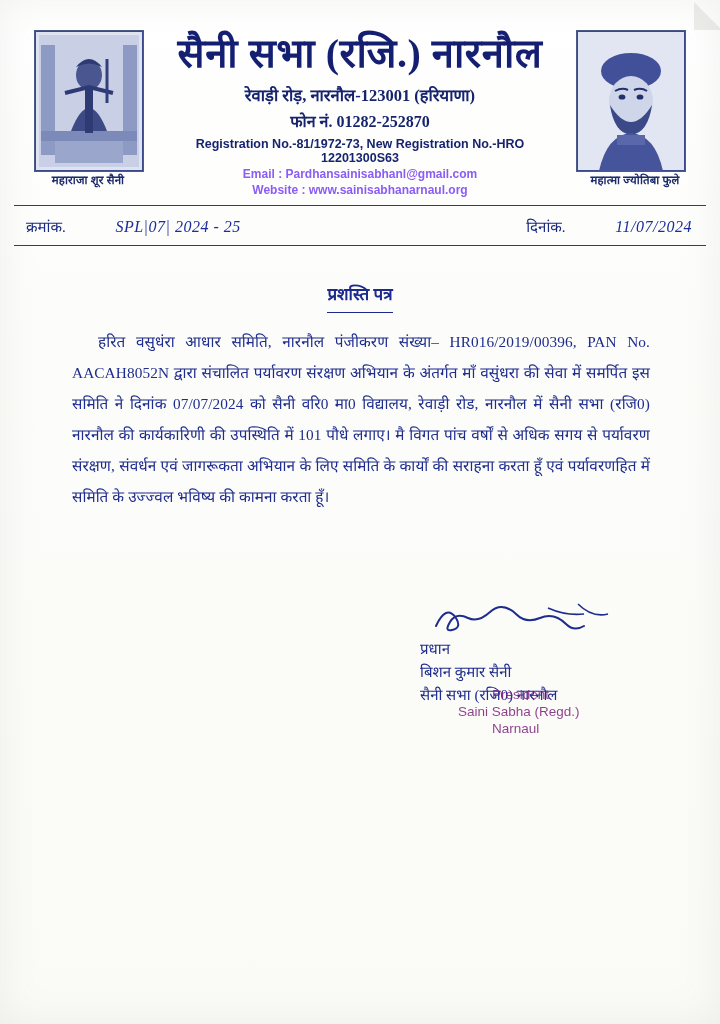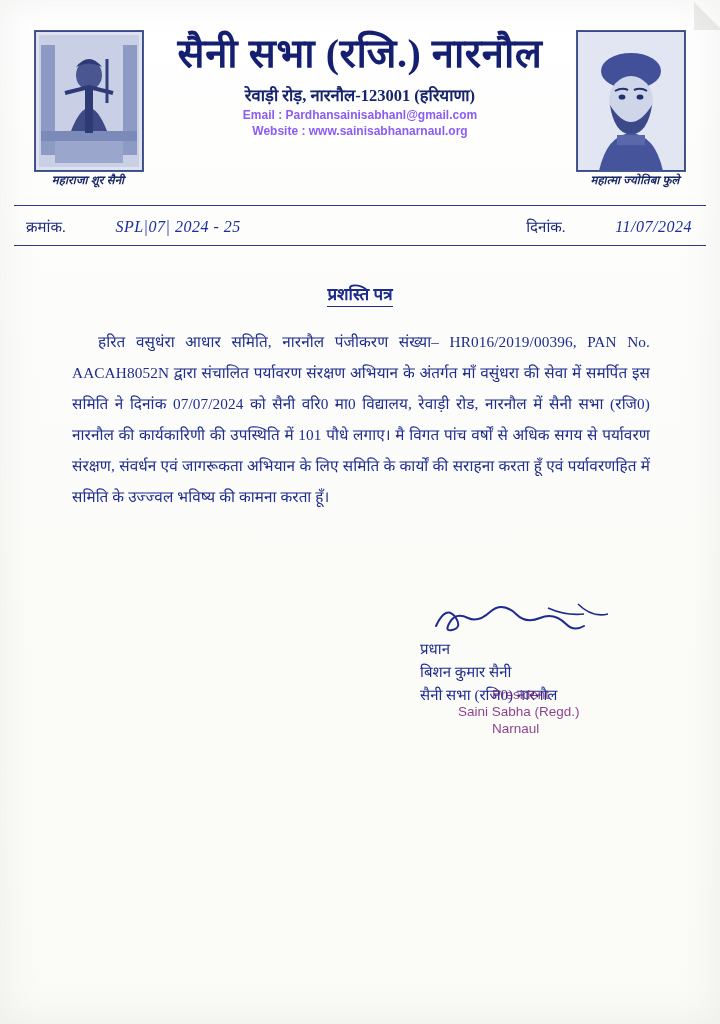--- a/index.html
+++ b/index.html
@@ -58,21 +58,20 @@
   .portrait-caption {
     position: absolute;
     top: 142px;
     width: 130px;
     text-align: center;
     font-size: 11.5px;
     color: #1b2a6b;
     font-family: "Liberation Serif", serif;
     font-weight: bold;
     letter-spacing: 0.2px;
-    font-style: italic;
   }
   .portrait-caption.left { left: 5px; }
   .portrait-caption.right { right: 2px; }
 
   .head-center {
     position: absolute;
     left: 140px;
     right: 140px;
     top: 2px;
     text-align: center;
@@ -157,21 +156,21 @@
     left: 0;
     width: 720px;
     text-align: center;
     font-family: "Liberation Serif", serif;
     font-size: 17px;
     color: #1d2c8c;
     font-weight: bold;
   }
   .doc-title span {
     border-bottom: 1.3px solid #1d2c8c;
-    padding-bottom: 2px;
+    padding-bottom: 8px;
   }
 
   .body-text {
     position: absolute;
     left: 72px;
     width: 578px;
     top: 314px;
     color: #1e2c8e;
     font-family: "Liberation Serif", serif;
     font-size: 15.3px;
@@ -279,20 +278,22 @@
 
         <path d="M22 140 q8 -36 32 -38 q24 2 32 38 z" fill="#46549c"></path>
         <rect x="40" y="104" width="28" height="10" fill="#5a67ab"></rect>
       </svg>
     </div>
     <div class="portrait-caption right">महात्मा ज्योतिबा फुले</div>
 
     <div class="head-center">
       <div class="org-name">सैनी सभा (रजि.) नारनौल</div>
       <div class="org-addr">रेवाड़ी रोड़, नारनौल-123001 (हरियाणा)</div>
+      <div class="org-phone">फोन नं. 01282-252870</div>
+      <div class="org-reg">Registration No.-81/1972-73, New Registration No.-HRO 12201300S63</div>
       <div class="org-email">Email : Pardhansainisabhanl@gmail.com</div>
       <div class="org-web">Website : www.sainisabhanarnaul.org</div>
     </div>
   </div>
 
   <div class="rule top"></div>
   <div class="rule bottom"></div>
 
   <div class="ref-row">
     <div class="ref-left">

